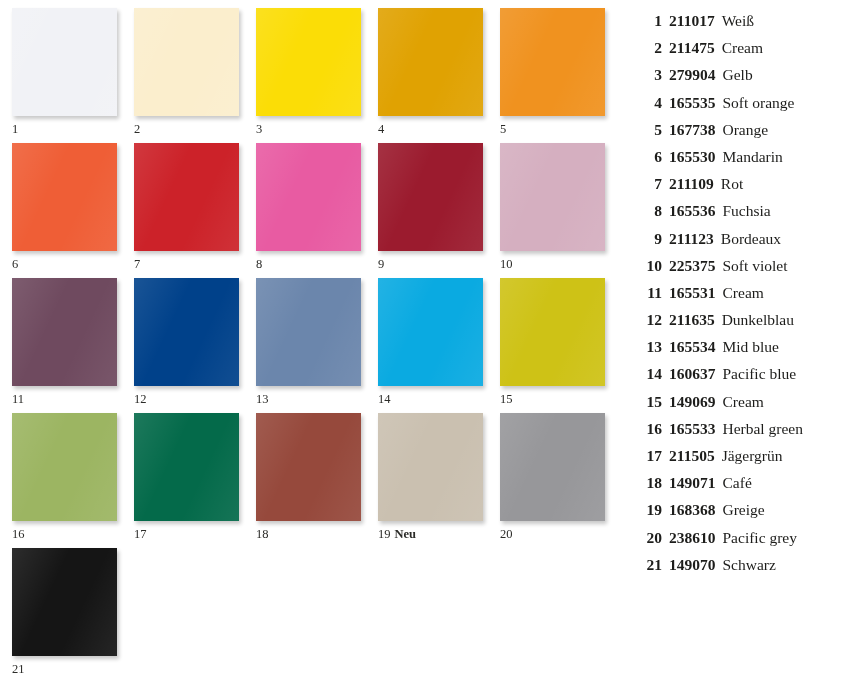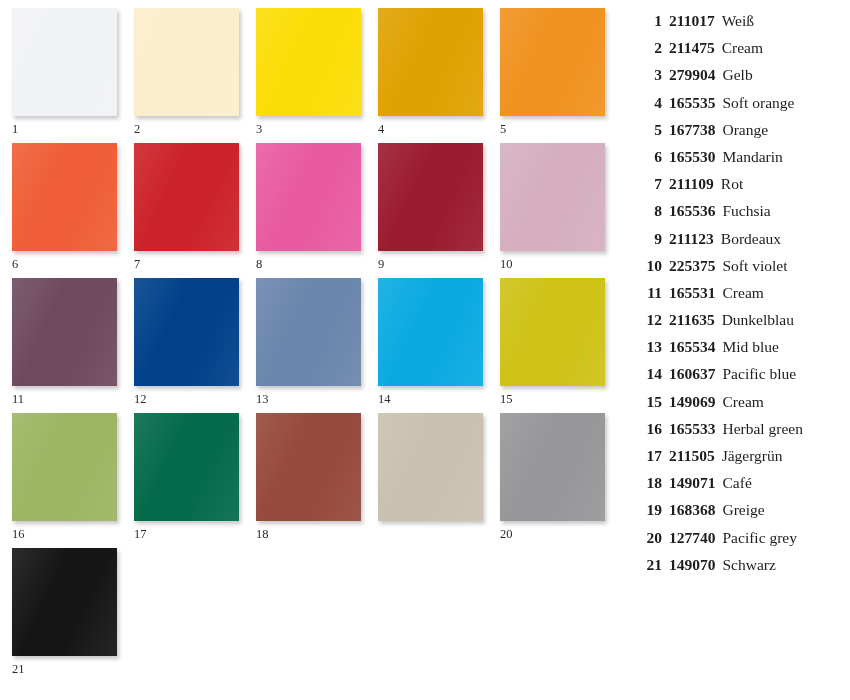--- a/index.html
+++ b/index.html
@@ -167,20 +167,21 @@
       <div class="swatch-cell">
         <div class="swatch-chip" style="background: rgb(4, 106, 74);"></div>
         <div class="swatch-caption"><span>17</span></div>
       </div>
       <div class="swatch-cell">
         <div class="swatch-chip" style="background: rgb(150, 73, 60);"></div>
         <div class="swatch-caption"><span>18</span></div>
       </div>
       <div class="swatch-cell">
         <div class="swatch-chip" style="background: rgb(202, 192, 176);"></div>
+        <div class="swatch-caption"><span>19</span><span class="neu">Neu</span></div>
       </div>
       <div class="swatch-cell">
         <div class="swatch-chip" style="background: rgb(151, 151, 154);"></div>
         <div class="swatch-caption"><span>20</span></div>
       </div>
     </div>
     <div class="swatch-row">
       <div class="swatch-cell">
         <div class="swatch-chip" style="background: rgb(21, 21, 21);"></div>
         <div class="swatch-caption"><span>21</span></div>
@@ -279,21 +280,21 @@
       <span class="legend-code">149071</span>
       <span class="legend-name">Café</span>
     </div>
     <div class="legend-row">
       <span class="legend-num">19</span>
       <span class="legend-code">168368</span>
       <span class="legend-name">Greige</span>
     </div>
     <div class="legend-row">
       <span class="legend-num">20</span>
-      <span class="legend-code">127740</span>
+      <span class="legend-code">238610</span>
       <span class="legend-name">Pacific grey</span>
     </div>
     <div class="legend-row">
       <span class="legend-num">21</span>
       <span class="legend-code">149070</span>
       <span class="legend-name">Schwarz</span>
     </div>
   </div>
 
 </body></html>

